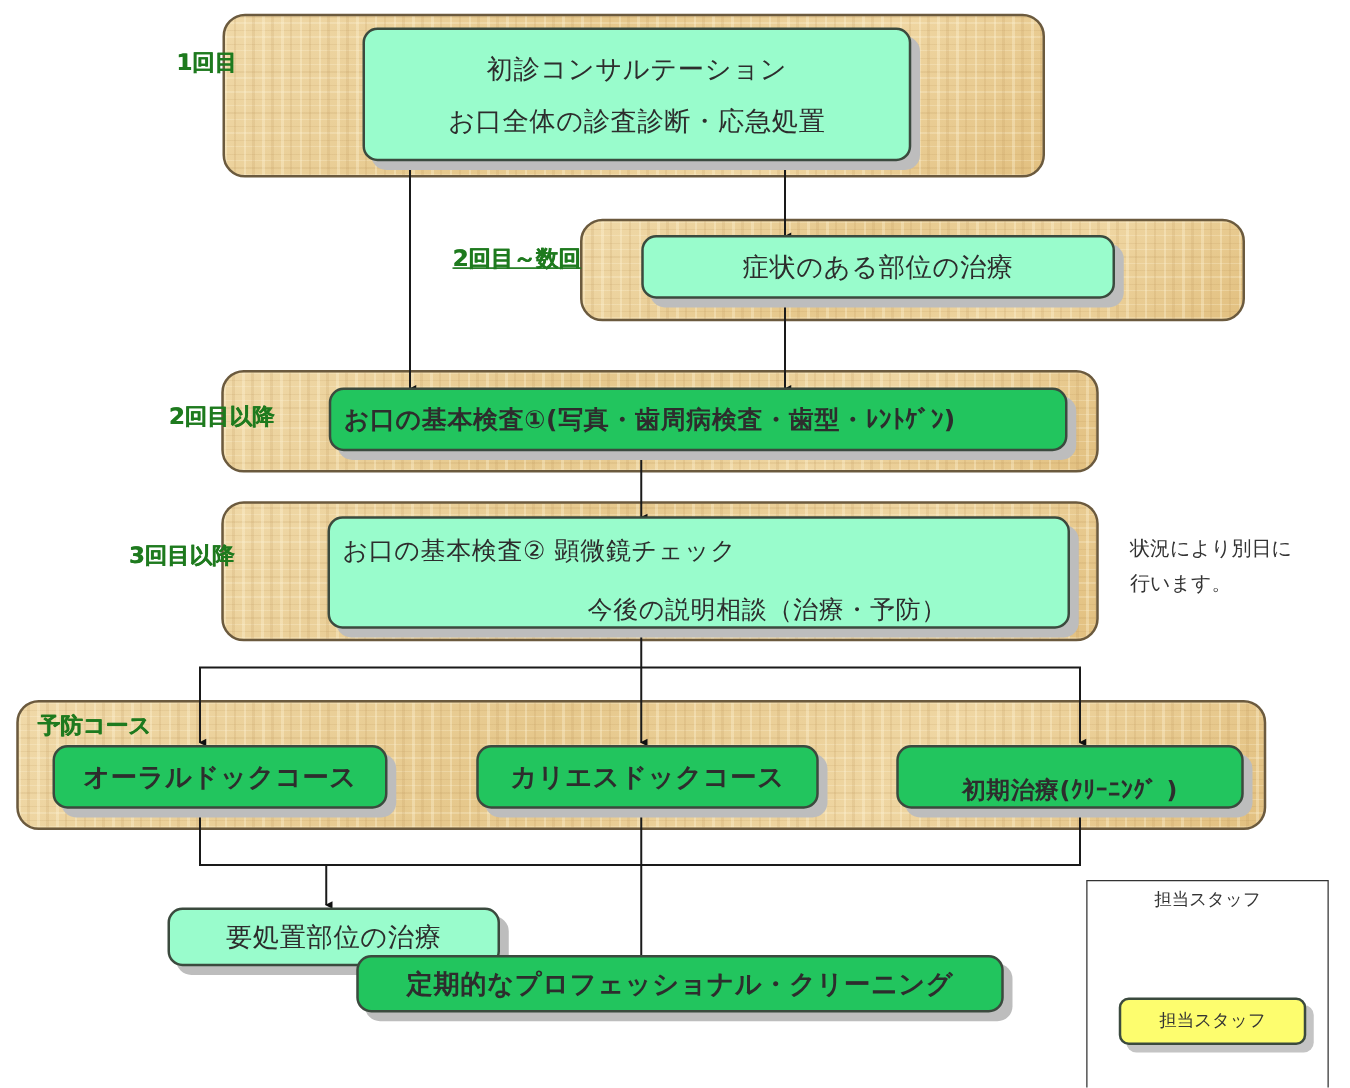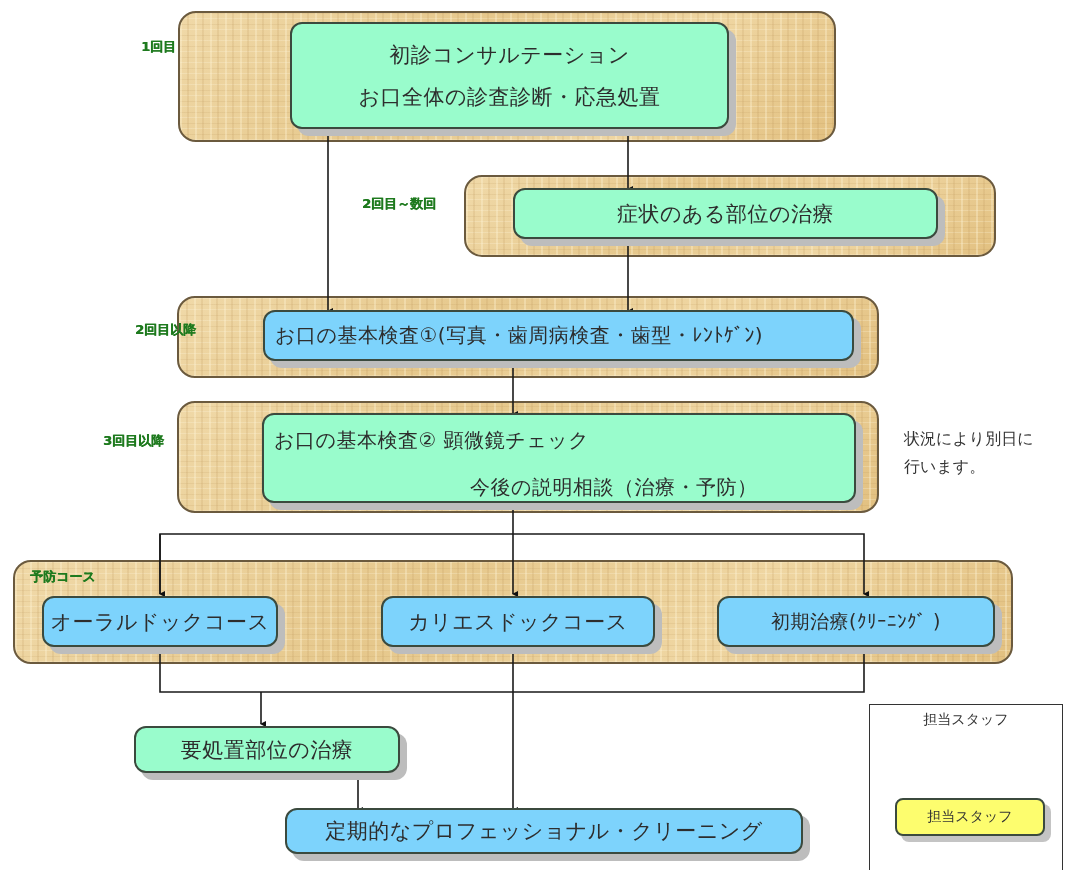--- a/index.html
+++ b/index.html
@@ -26,28 +26,28 @@
     border: 2px solid #3b4a3e;
     border-radius: 12px;
     box-shadow: 7px 7px 0 #bdbdbd;
     display: flex; align-items: center; justify-content: center;
     text-align: center;
     font-size: 21px;
     color: #2d2d2d;
     letter-spacing: 0.5px;
   }
   .box.green  { background: #99fccc; }
-  .box.yellow { background: #7dd3fc; }
+  .box.yellow { background: #22c55e; font-weight: bold; }
   .box .lines { display: flex; flex-direction: column; gap: 14px; }
 
   .label {
     position: absolute;
     color: #1e7a1e;
     font-weight: bold;
-    font-size: 13px;
+    font-size: 18px;
     white-space: nowrap;
     text-shadow: 0.5px 0 0 #1e7a1e;
   }
 
   svg.connectors { position: absolute; left: 0; top: 0; }
 
   .note {
     position: absolute;
     left: 884px; top: 425px;
     font-size: 16px;
@@ -78,21 +78,21 @@
 </head>
 <body>
 
 <div class="band" style="left:178px; top:11px; width:658px; height:131px;"></div>
 <div class="band" style="left:464px; top:175px; width:532px; height:82px;"></div>
 <div class="band" style="left:177px; top:296px; width:702px; height:82px;"></div>
 <div class="band" style="left:177px; top:401px; width:702px; height:112px;"></div>
 <div class="band" style="left:13px; top:560px; width:1000px; height:104px;"></div>
 
 <div class="label" style="left:141px; top:38px;">1回目</div>
-<div class="label" style="left:362px; top:195px;">2回目～数回</div>
+<div class="label" style="left:362px; top:195px;text-decoration:underline;">2回目～数回</div>
 <div class="label" style="left:103px; top:321px;margin-left:32px;">2回目以降</div>
 <div class="label" style="left:103px; top:432px;">3回目以降</div>
 <div class="label" style="left:30px; top:568px;text-align:center;">予防コース</div>
 
 <svg class="connectors" width="1080" height="870">
   <defs>
     <marker id="arr" markerWidth="8" markerHeight="8" refX="4" refY="7" orient="auto" markerUnits="userSpaceOnUse">
       <path d="M1,2 L4,8 L7,2 Z" fill="#111"></path>
     </marker>
   </defs>
@@ -111,52 +111,52 @@
   </g>
 </svg>
 
 <div class="box green" style="left:290px; top:22px; width:439px; height:107px;">
   <div class="lines">
     <span>初診コンサルテーション</span>
     <span>お口全体の診査診断・応急処置</span>
   </div>
 </div>
 
-<div class="box green" style="left:513px; top:188px; width:425px; height:51px;">
+<div class="box green" style="left:513px; top:188px; width:379px; height:51px;">
   <span>症状のある部位の治療</span>
 </div>
 
 <div class="box yellow" style="left:263px; top:310px; width:591px; height:51px; justify-content:flex-start; padding-left:10px; font-size:20px;">
   <span>お口の基本検査①(写真・歯周病検査・歯型・ﾚﾝﾄｹﾞﾝ)</span>
 </div>
 
 <div class="box green" style="left:262px; top:413px; width:594px; height:90px; justify-content:flex-start; padding-left:10px; font-size:20px;">
   <div class="lines" style="gap:20px; text-align:left;margin-top:12px;">
     <span>お口の基本検査② 顕微鏡チェック</span>
     <span style="padding-left:196px;">今後の説明相談（治療・予防）</span>
   </div>
 </div>
 
-<div class="box yellow" style="left:42px; top:596px; width:236px; height:51px;justify-content:center;">
+<div class="box yellow" style="left:42px; top:596px; width:268px; height:51px;justify-content:center;">
   <span>オーラルドックコース</span>
 </div>
 
 <div class="box yellow" style="left:381px; top:596px; width:274px; height:51px;">
   <span>カリエスドックコース</span>
 </div>
 
-<div class="box yellow" style="left:717px; top:596px; width:278px; height:51px; font-size:19px;">
+<div class="box yellow" style="left:717px; top:596px; width:278px; height:51px; font-size:19px;align-items:flex-end;">
   <span>初期治療(ｸﾘｰﾆﾝｸﾞ )</span>
 </div>
 
 <div class="box green" style="left:134px; top:726px; width:266px; height:47px;">
   <span>要処置部位の治療</span>
 </div>
 
-<div class="box yellow" style="left:285px; top:808px; width:518px; height:46px;">
+<div class="box yellow" style="left:285px; top:764px; width:518px; height:46px;">
   <span>定期的なプロフェッショナル・クリーニング</span>
 </div>
 
 <div class="note">
   <span class="indent">状況により別日に</span>
   <span class="indent2">行います。</span>
 </div>
 
 <div class="legend">
   <div class="title">担当スタッフ</div>

